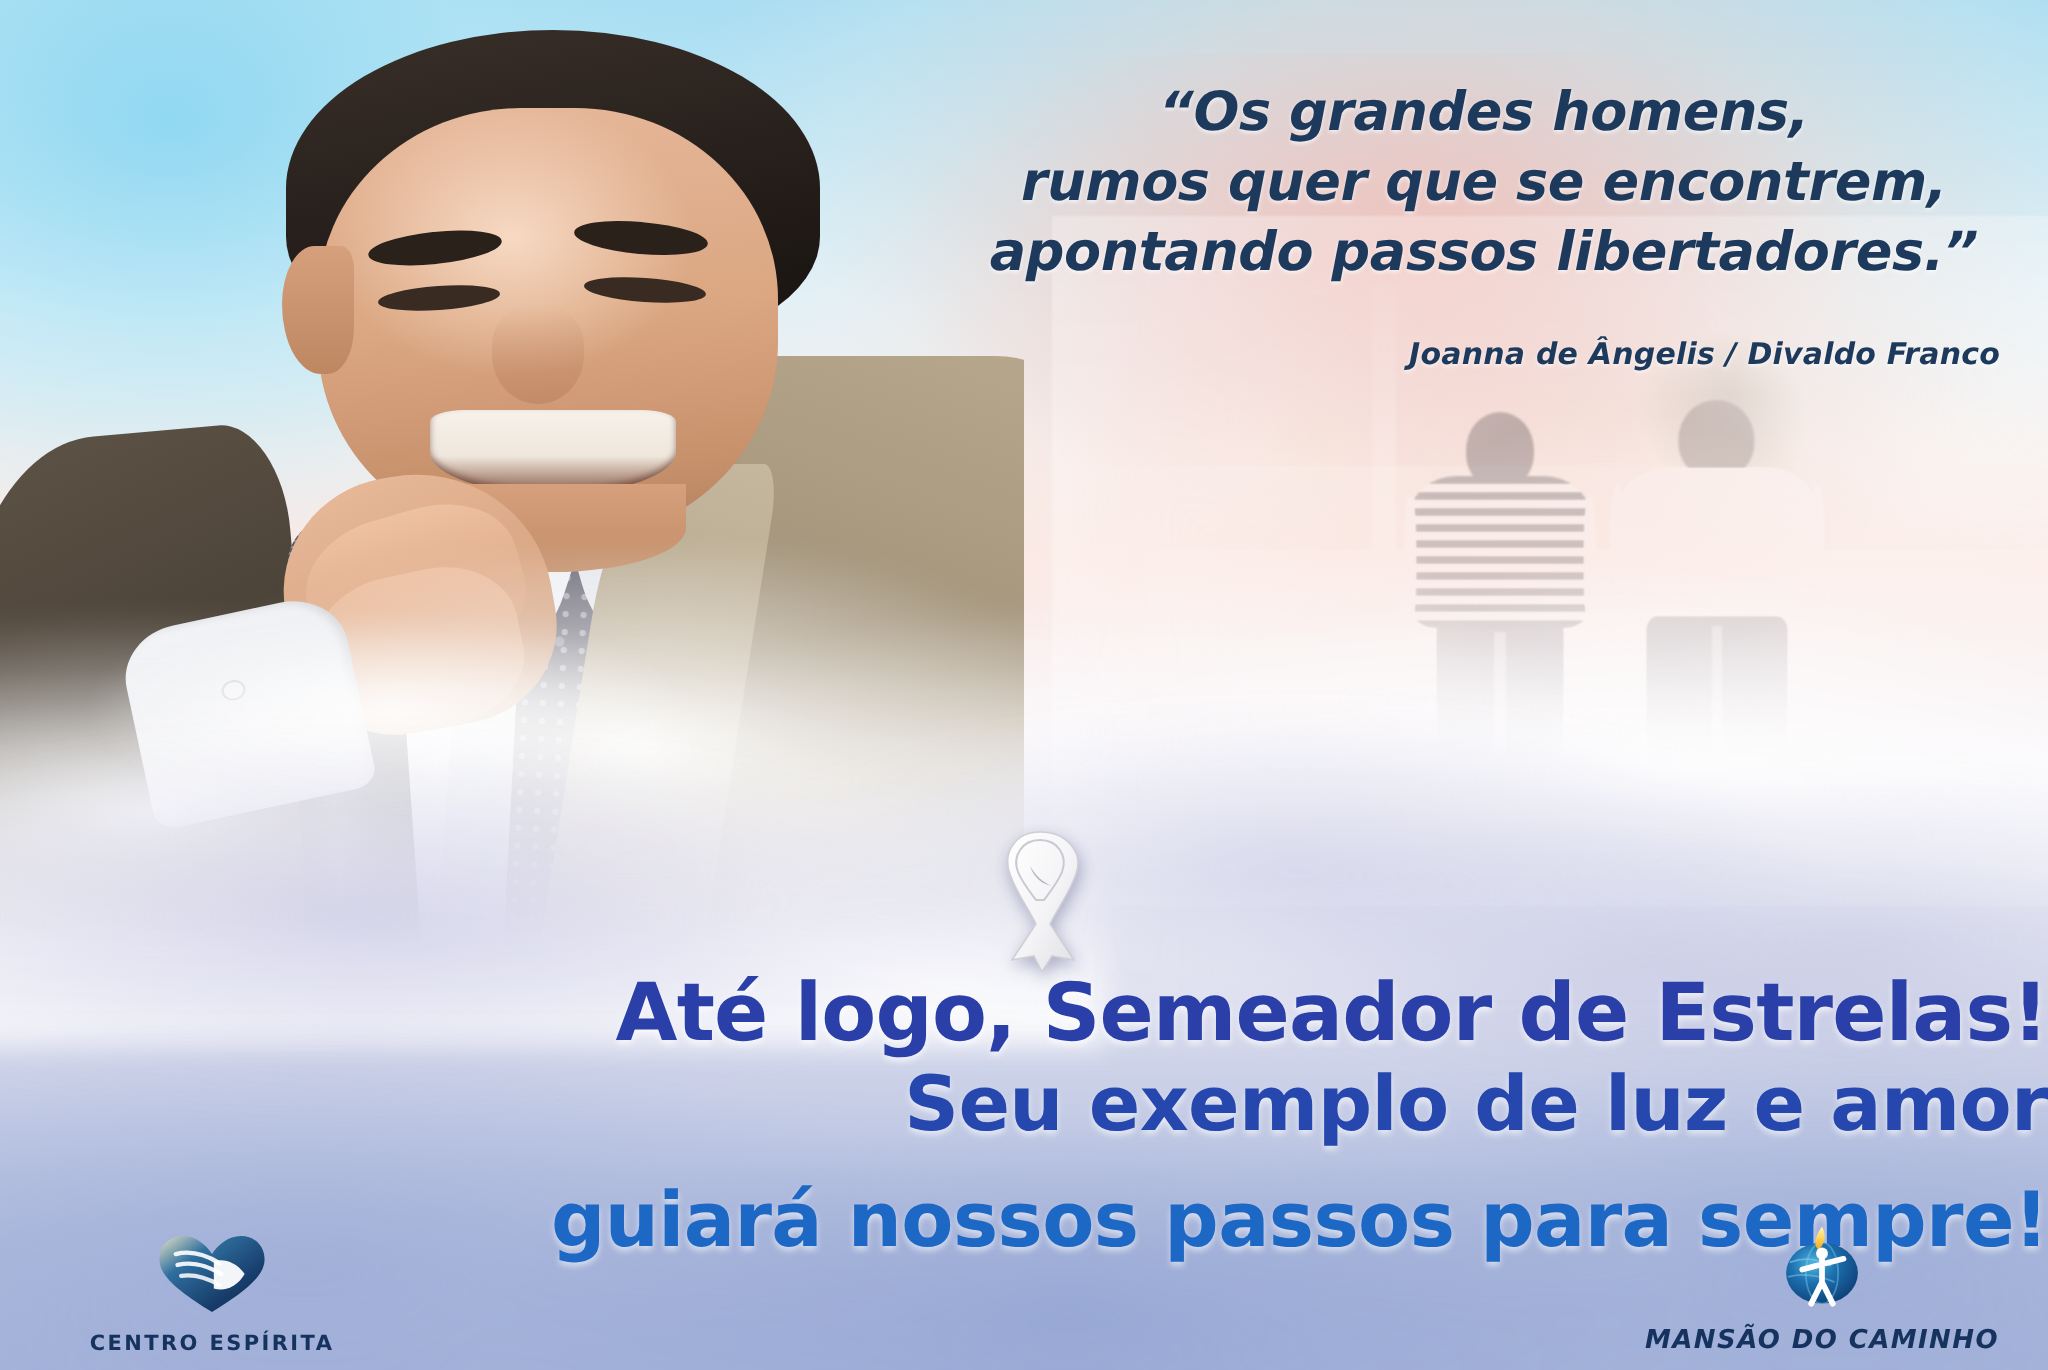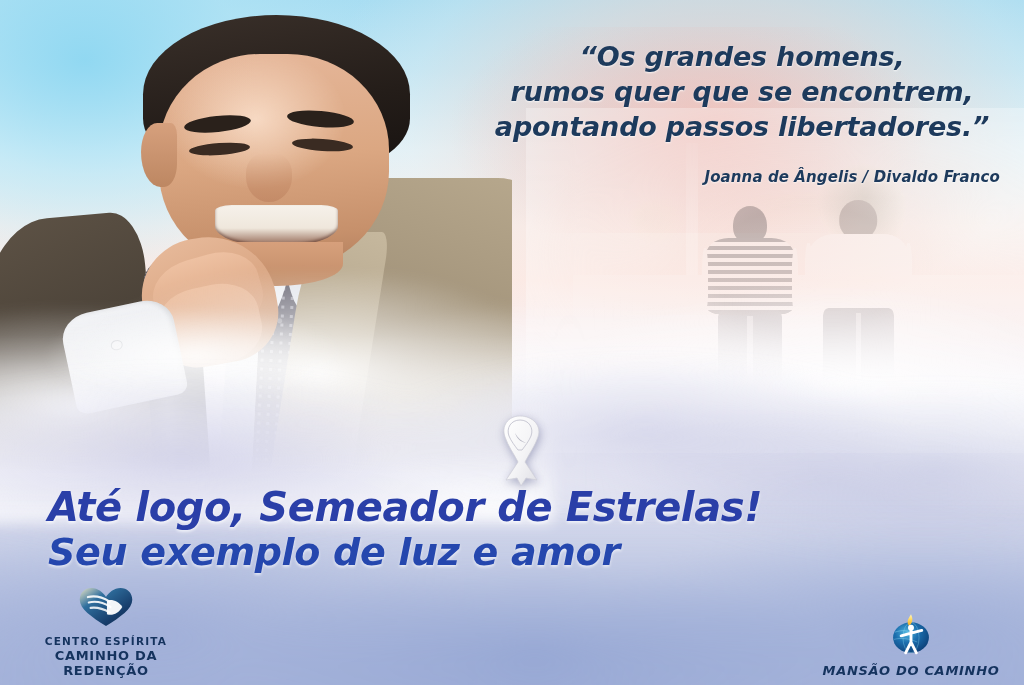--- a/index.html
+++ b/index.html
@@ -326,23 +326,23 @@
 
   
   .ribbon {
     position:absolute; left:488px; top:410px; width:64px; height:76px;
     filter:drop-shadow(1px 3px 4px rgba(90,95,140,.45));
   }
 
   
   .headline {
     position:absolute; left:0; right:0; top:487px;
-    text-align:left;
+    text-align:right;
     font-family:"DejaVu Sans", sans-serif;
-    font-style:italic; font-weight:bold;
+    font-weight:bold;
     line-height:1.0;
     padding-left:48px;
   }
   .hl { display:block; white-space:nowrap; }
   .hl1 { font-size:40px; color:#2a3fa8; letter-spacing:-.4px;
          text-shadow:0 2px 3px rgba(255,255,255,.65); margin-bottom:6px; }
   .hl2 { font-size:38px; color:#2547ae; letter-spacing:-.3px;
          text-shadow:0 2px 3px rgba(255,255,255,.6); margin-bottom:20px; }
   .hl3 { font-size:38px; color:#1d68c4; letter-spacing:-.3px;
          text-shadow:0 2px 3px rgba(255,255,255,.55); }
@@ -447,20 +447,21 @@
       </defs>
       <path d="M32 6 C20 6 13 16 17 27 C20 36 26 44 30 52 L18 70 L29 68 L33 76 L38 68 L49 70 L37 52 C41 44 47 36 50 27 C54 16 45 6 32 6 Z" fill="url(#rg)" stroke="#cfcfd8" stroke-width="0.8"></path>
       <path d="M32 10 C23 10 18 18 21 26 C23 31 27 36 30 40 L34 40 C37 36 41 31 43 26 C46 18 41 10 32 10 Z" fill="none" stroke="#c9c9d4" stroke-width="1"></path>
       <path d="M27 23 C29 29 33 32 38 33 C33 31 30 28 27 23 Z" fill="#a9a9b8" opacity=".85"></path>
     </svg>
   </div>
 
   <div class="headline">
     <span class="hl hl1">Até logo, Semeador de Estrelas!</span>
     <span class="hl hl2">Seu exemplo de luz e amor</span>
+    <span class="hl hl3">guiará nossos passos para sempre!</span>
   </div>
 
   <div class="logo logo-left">
     <span class="logo-mark">
       <svg viewBox="0 0 64 46" width="58" height="42" aria-hidden="true">
         <defs>
           <linearGradient id="hg" x1="0" y1="0" x2="1" y2="1">
             <stop offset="0%" stop-color="#e8e4c8"></stop>
             <stop offset="30%" stop-color="#2f6f9e"></stop>
             <stop offset="70%" stop-color="#173d6b"></stop>
@@ -468,21 +469,20 @@
           </linearGradient>
         </defs>
         <path d="M32 44 C16 34 3 25 3 15 C3 7 9 2 16 2 C23 2 29 7 32 12 C35 7 41 2 48 2 C55 2 61 7 61 15 C61 25 48 34 32 44 Z" fill="url(#hg)"></path>
         <path d="M12 12 C20 10 28 12 36 17" stroke="#ffffff" stroke-width="2.4" fill="none" opacity=".9" stroke-linecap="round"></path>
         <path d="M13 18 C21 16 29 18 37 23" stroke="#ffffff" stroke-width="2.4" fill="none" opacity=".9" stroke-linecap="round"></path>
         <path d="M15 24 C22 23 29 25 36 29" stroke="#ffffff" stroke-width="2.4" fill="none" opacity=".85" stroke-linecap="round"></path>
         <path d="M33 16 C39 14 46 17 50 23 C46 30 39 33 33 31 Z" fill="#ffffff" opacity=".95"></path>
       </svg>
     </span>
     <div class="logo-text ll-1">CENTRO ESPÍRITA</div>
-    <div class="logo-text ll-2">CAMINHO DA REDENÇÃO</div>
   </div>
 
   <div class="logo logo-right">
     <span class="logo-mark">
       <svg viewBox="0 0 58 48" width="52" height="44" aria-hidden="true">
         <defs>
           <radialGradient id="gg" cx="38%" cy="34%" r="72%">
             <stop offset="0%" stop-color="#4fb6e0"></stop>
             <stop offset="45%" stop-color="#1c6fae"></stop>
             <stop offset="100%" stop-color="#0d3f77"></stop>

